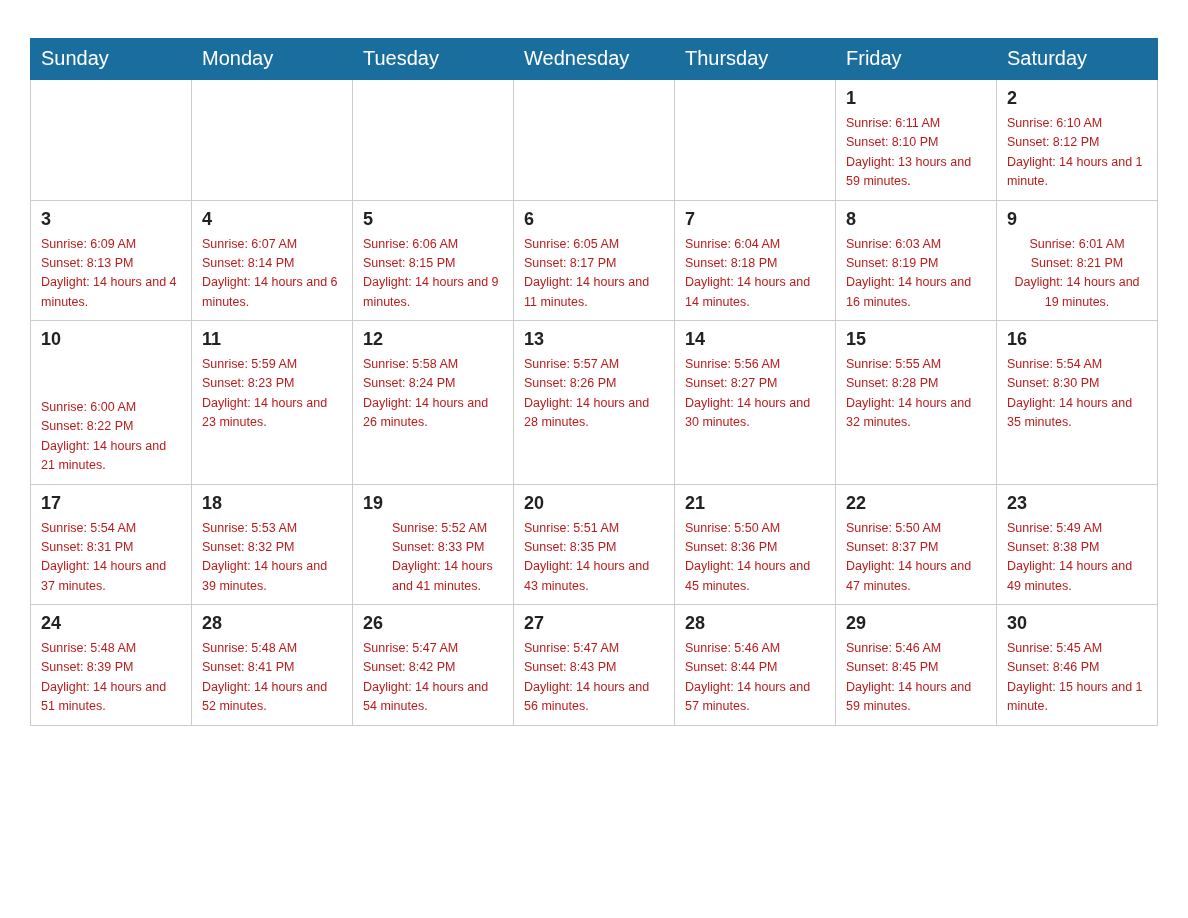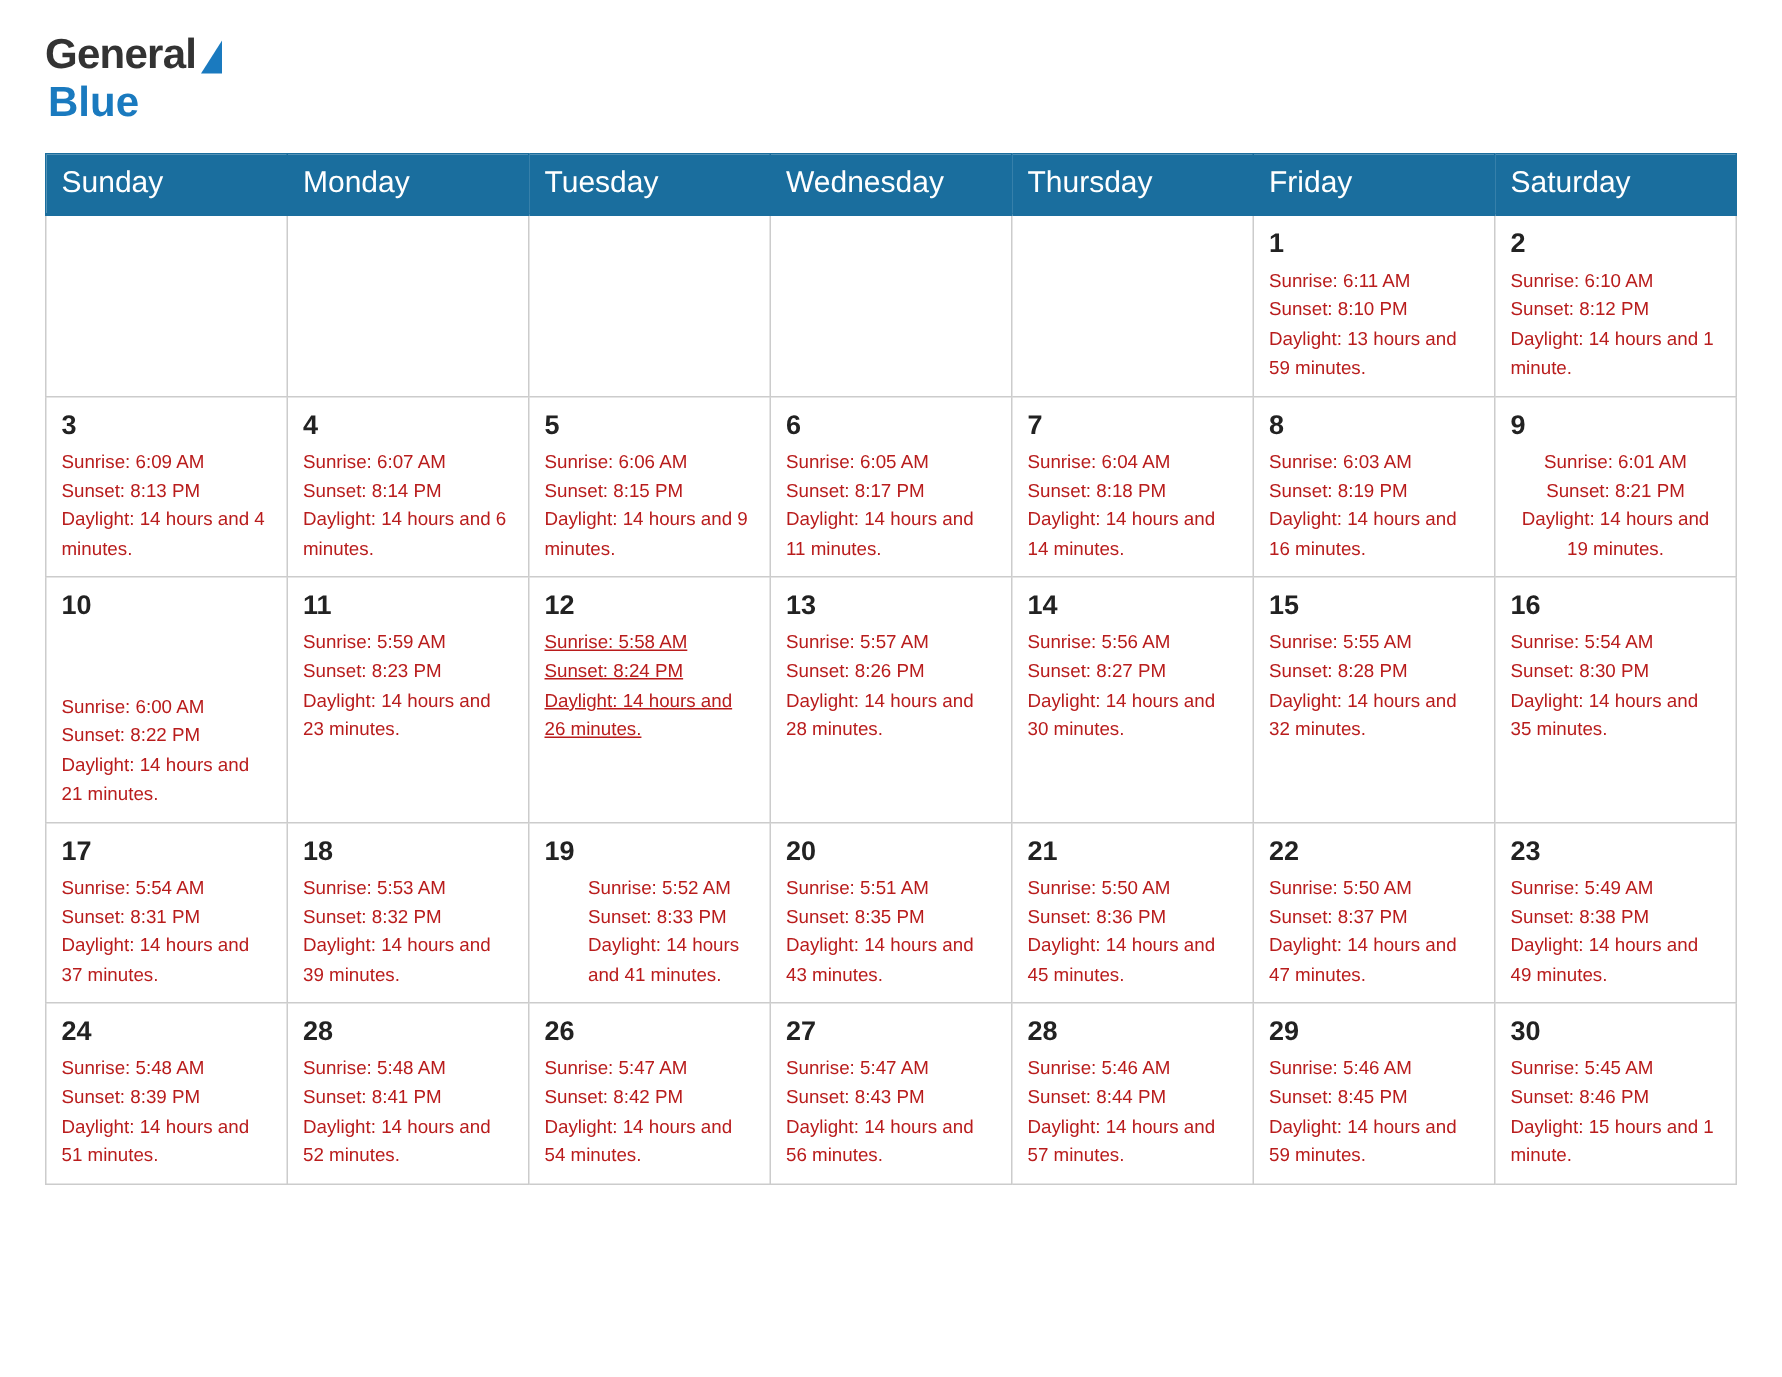--- a/index.html
+++ b/index.html
@@ -103,27 +103,20 @@
       border-top: 2px solid #888;
     }
     .empty-cell {
       background: #f9f9f9;
     }
   </style>
 </head>
 <body>
 
 <div class="header">
-  <div class="logo">
-    <div class="logo-top">
-      <span class="logo-general">General</span>
-      <div class="logo-triangle"></div>
-    </div>
-    <span class="logo-blue">Blue</span>
-  </div>
   <div class="title-section">
   </div>
 </div>
 
 <table class="calendar-table">
   <thead>
     <tr>
     <th>Sunday</th>
         <th>Monday</th>
         <th>Tuesday</th>
@@ -205,21 +198,21 @@
 Daylight: 14 hours and 21 minutes.</div>
         </td>
         <td>
           <span class="day-number">11</span>
           <div class="day-info" style="white-space: pre-line;">Sunrise: 5:59 AM
 Sunset: 8:23 PM
 Daylight: 14 hours and 23 minutes.</div>
         </td>
         <td>
           <span class="day-number">12</span>
-          <div class="day-info" style="white-space: pre-line; text-decoration: underline;">Sunrise: 5:58 AM
+          <div class="day-info" style="white-space: pre-line;">Sunrise: 5:58 AM
 Sunset: 8:24 PM
 Daylight: 14 hours and 26 minutes.</div>
         </td>
         <td>
           <span class="day-number">13</span>
           <div class="day-info" style="white-space: pre-line;">Sunrise: 5:57 AM
 Sunset: 8:26 PM
 Daylight: 14 hours and 28 minutes.</div>
         </td>
         <td>

